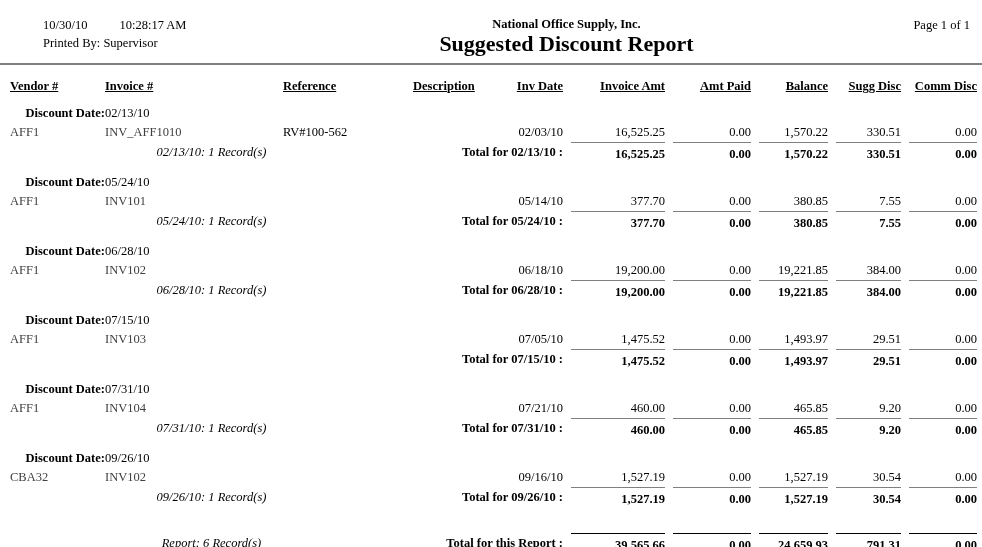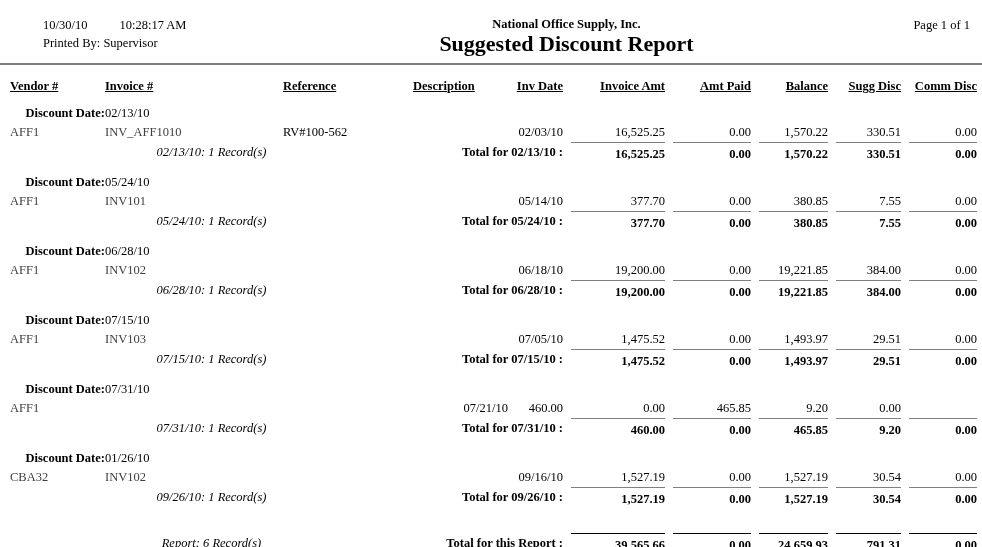--- a/index.html
+++ b/index.html
@@ -200,21 +200,20 @@
       <div></div>
       <div></div>
       <div class="num">07/05/10</div>
       <div class="num">1,475.52</div>
       <div class="num">0.00</div>
       <div class="num">1,493.97</div>
       <div class="num">29.51</div>
       <div class="num">0.00</div>
     </div>
     <div class="grid total-row">
-      <div class="rec-count">07/15/10: 1 Record(s)</div>
       <div class="total-label">Total for 07/15/10 :</div>
       <div class="num tcell">
           <div class="tline">1,475.52</div>
         </div>
       <div class="num tcell">
           <div class="tline">0.00</div>
         </div>
       <div class="num tcell">
           <div class="tline">1,493.97</div>
         </div>
@@ -227,20 +226,21 @@
     </div>
   </section>
 
   <section class="group">
     <div class="grid disc-row">
       <div class="dd-label">Discount Date:</div>
       <div>07/31/10</div>
     </div>
     <div class="grid data-row">
       <div class="link">AFF1</div>
+      <div class="link">INV104</div>
       <div></div>
       <div></div>
       <div class="num">07/21/10</div>
       <div class="num">460.00</div>
       <div class="num">0.00</div>
       <div class="num">465.85</div>
       <div class="num">9.20</div>
       <div class="num">0.00</div>
     </div>
     <div class="grid total-row">
@@ -260,21 +260,21 @@
         </div>
       <div class="num tcell">
           <div class="tline">0.00</div>
         </div>
     </div>
   </section>
 
   <section class="group">
     <div class="grid disc-row">
       <div class="dd-label">Discount Date:</div>
-      <div>01/26/10</div>
+      <div>09/26/10</div>
     </div>
     <div class="grid data-row">
       <div class="link">CBA32</div>
       <div class="link">INV102</div>
       <div></div>
       <div></div>
       <div class="num">09/16/10</div>
       <div class="num">1,527.19</div>
       <div class="num">0.00</div>
       <div class="num">1,527.19</div>

